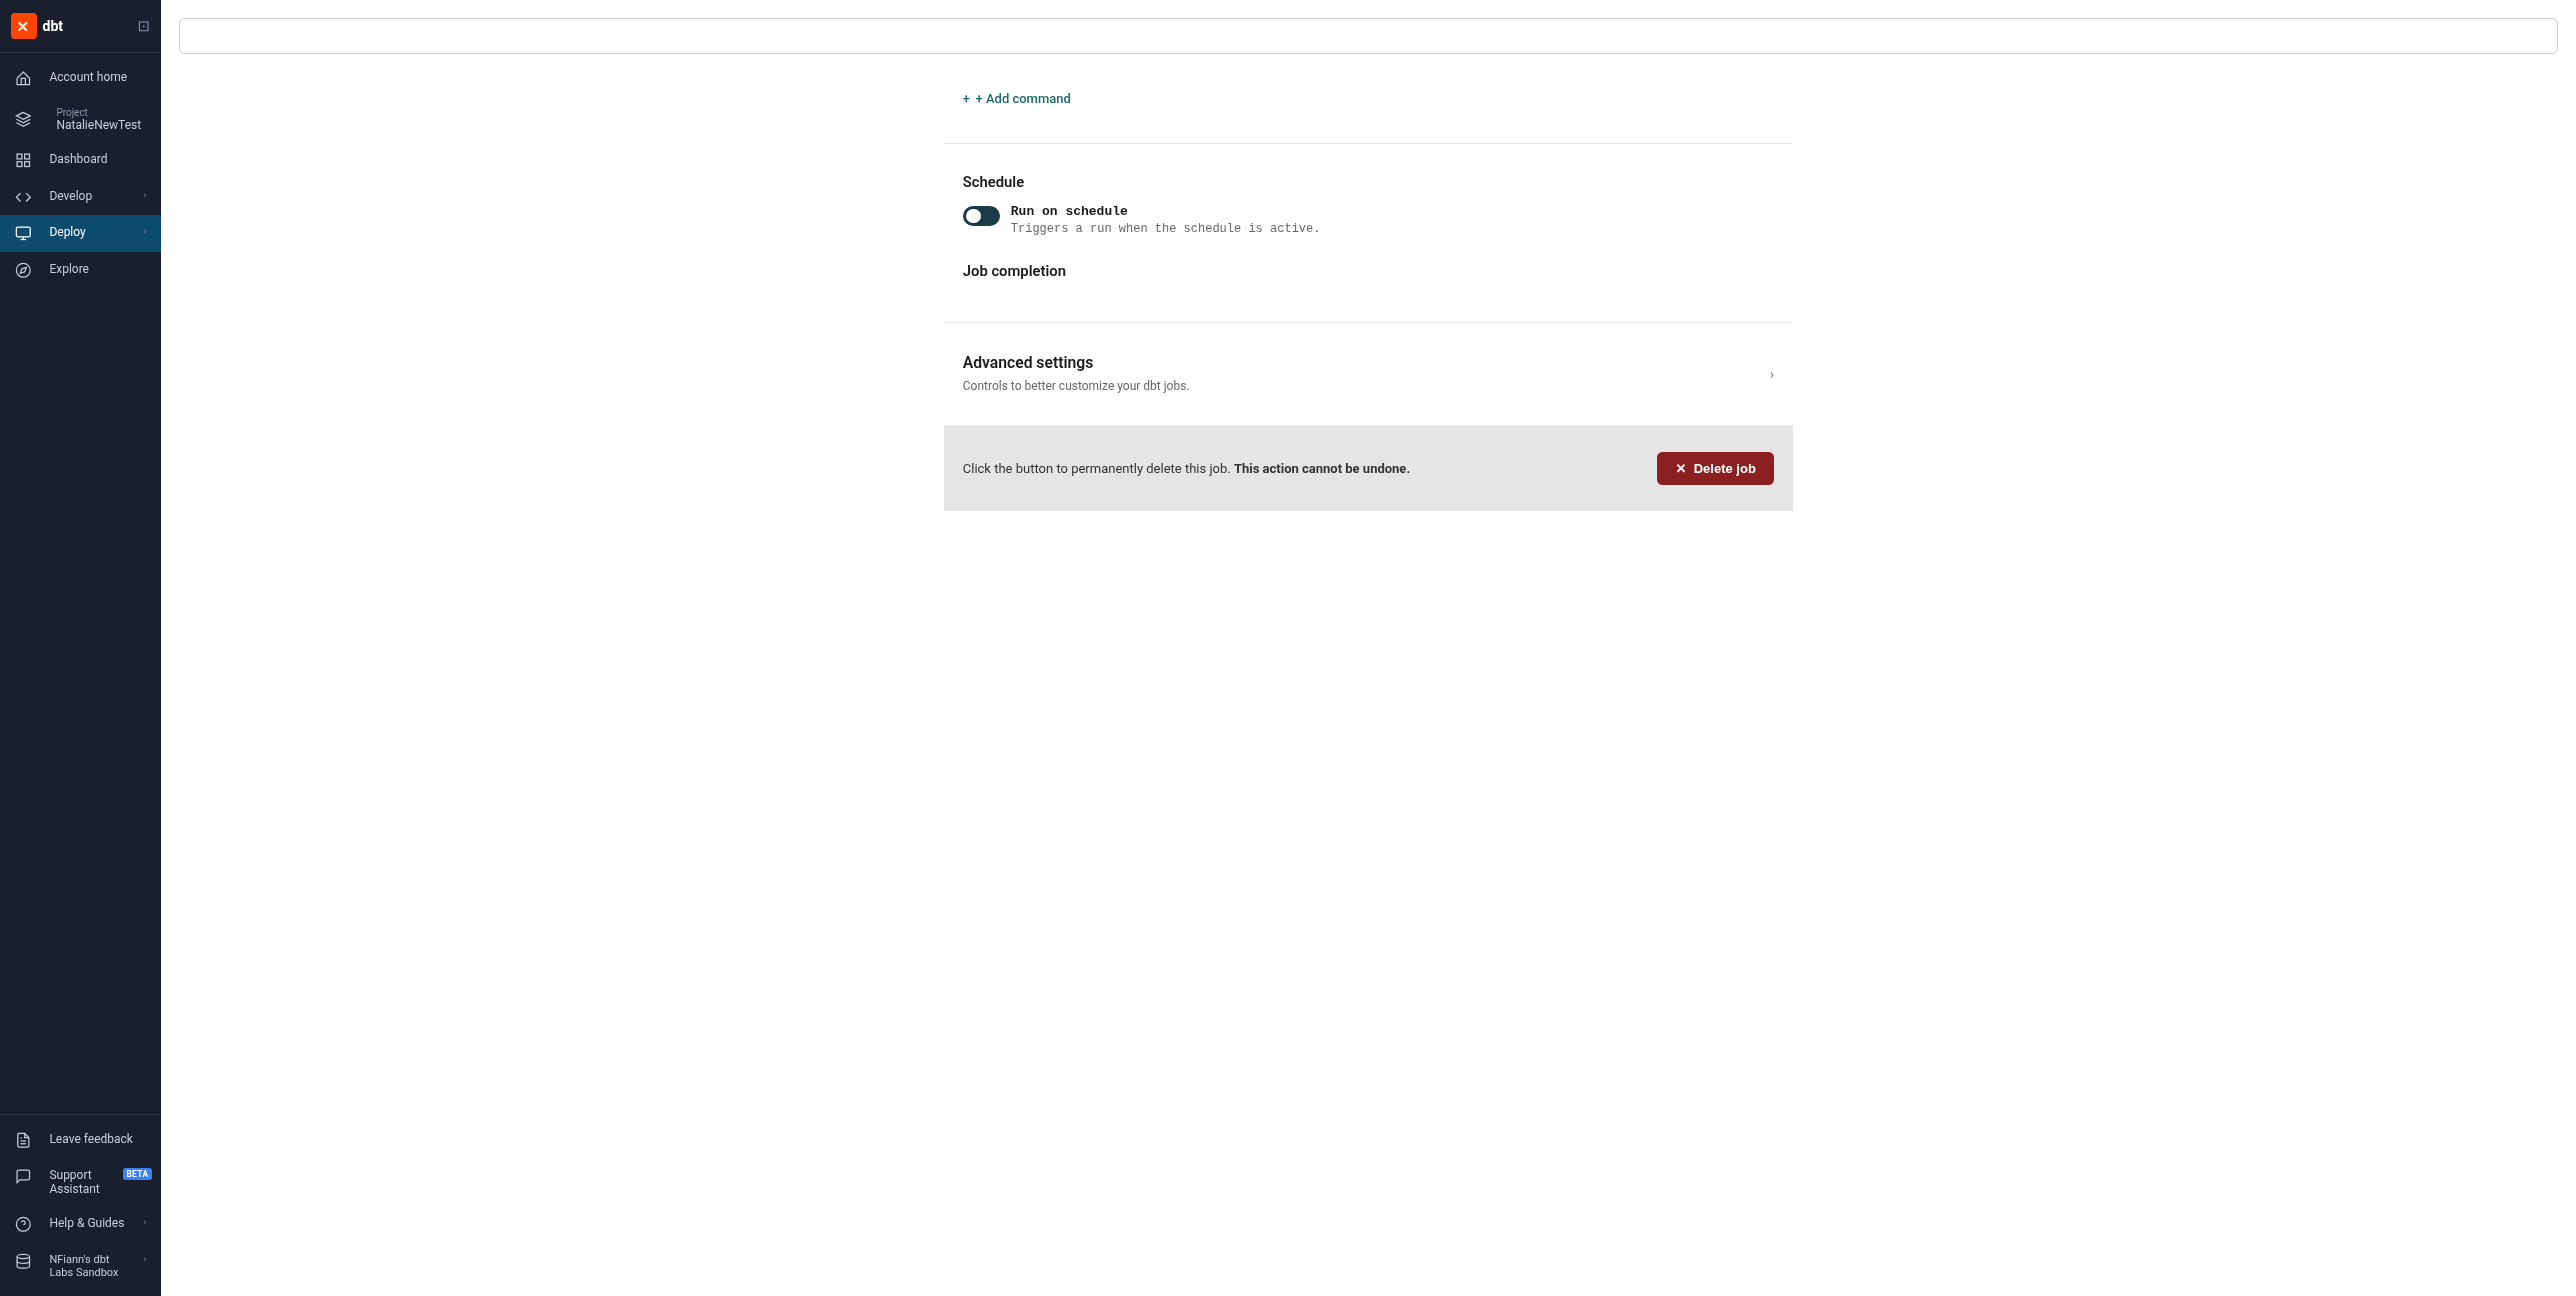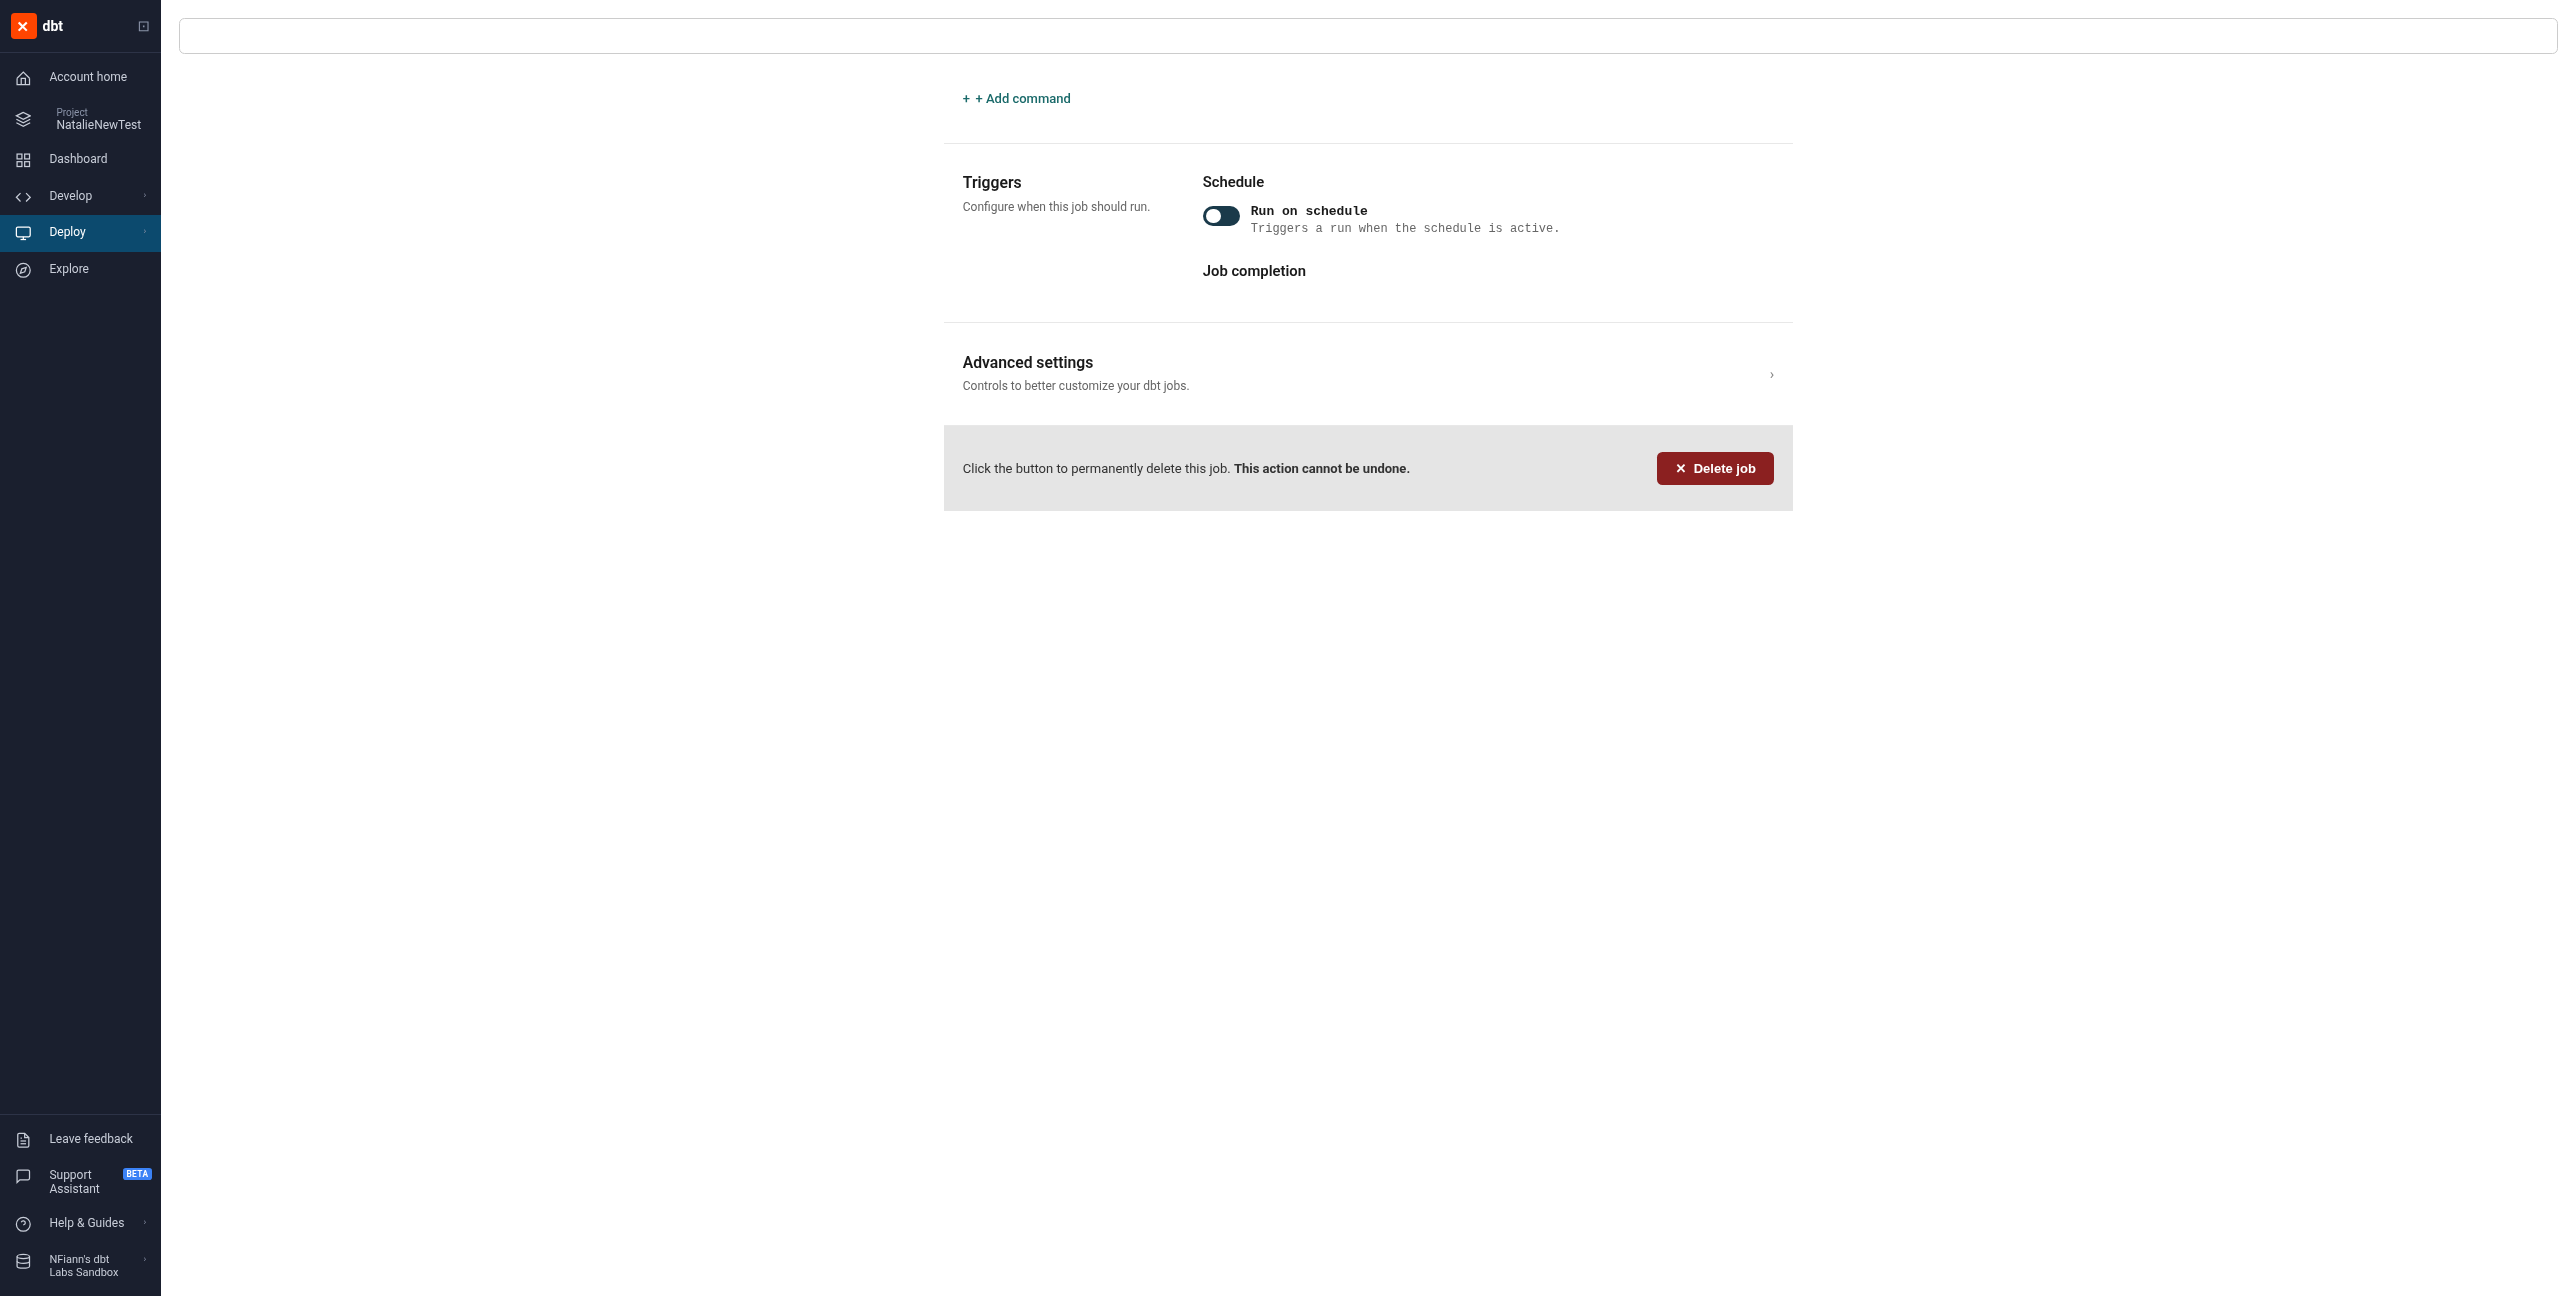--- a/index.html
+++ b/index.html
@@ -485,24 +485,20 @@
     <div class="section">
       <div class="add-command-row">
         <span>+</span>
         <span>+ Add command</span>
       </div>
 
     </div>
 
     <div class="section">
       <div class="section-inner">
-        <div class="section-label-col">
-          <div class="section-label">Triggers</div>
-          <div class="section-description">Configure when this job should run.</div>
-        </div>
 
         <div class="section-content">
 
           <div class="subsection-title">Schedule</div>
 
           <div class="toggle-row">
             <div class="toggle">
               <div class="toggle-track">
                 <div class="toggle-thumb"></div>
               </div>

